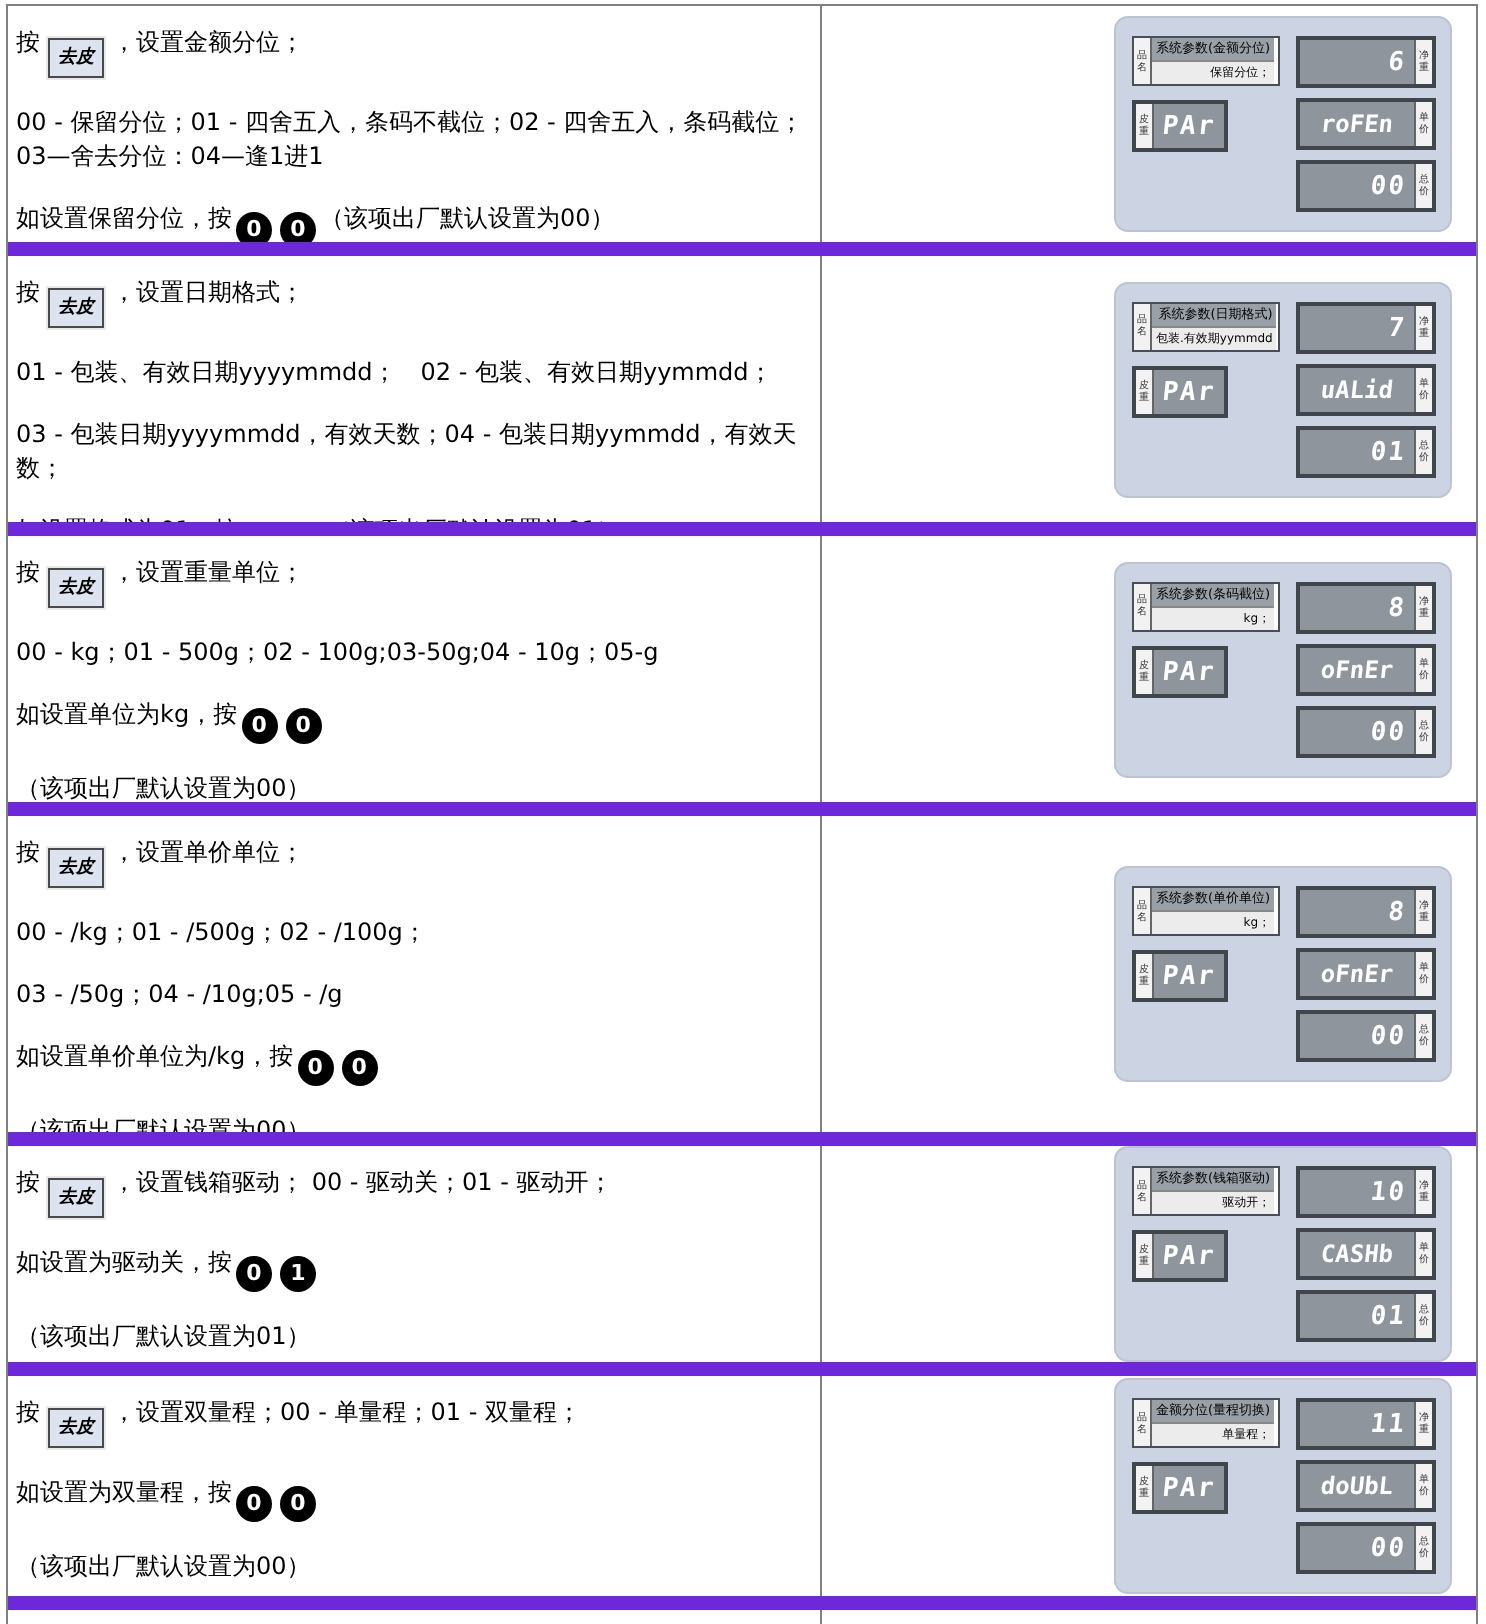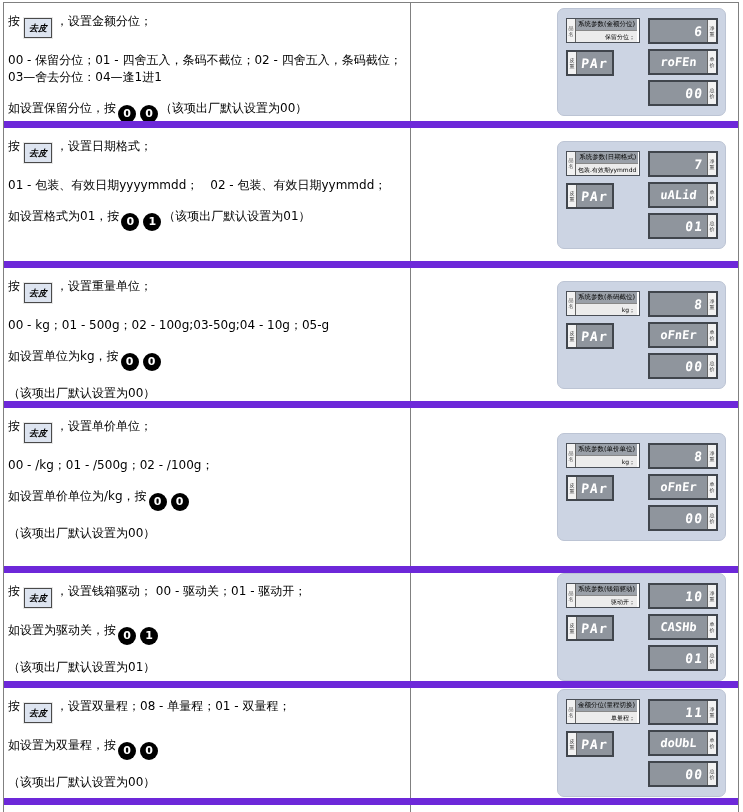--- a/index.html
+++ b/index.html
@@ -105,20 +105,21 @@
           </div>
         </div>
       </div>
     </div>
   </div>
 
   <div class="row">
     <div class="cell cell-left">
           <div class="line"><span class="seg-text">按</span><span class="tare-btn">去皮</span><span class="seg-text">，设置日期格式；</span></div>
           <div class="line"><span class="seg-text">01 - 包装、有效日期yyyymmdd；　02 - 包装、有效日期yymmdd；</span></div>
+          <div class="line"><span class="seg-text">03 - 包装日期yyyymmdd，有效天数；04 - 包装日期yymmdd，有效天数；</span></div>
           <div class="line"><span class="seg-text">如设置格式为01，按</span><span class="key-circle">0</span><span class="key-circle">1</span><span class="seg-text">（该项出厂默认设置为01）</span></div>
         </div>
     <div class="cell cell-right">
       <div class="panel">
         <div class="p-left">
           <div class="label-box">
             <div class="strip strip-l">
                   <span>品</span>
                   <span>名</span>
                 </div>
@@ -214,20 +215,21 @@
           </div>
         </div>
       </div>
     </div>
   </div>
 
   <div class="row">
     <div class="cell cell-left">
           <div class="line"><span class="seg-text">按</span><span class="tare-btn">去皮</span><span class="seg-text">，设置单价单位；</span></div>
           <div class="line"><span class="seg-text">00 - /kg；01 - /500g；02 - /100g；</span></div>
+          <div class="line"><span class="seg-text">03 - /50g；04 - /10g;05 - /g</span></div>
           <div class="line"><span class="seg-text">如设置单价单位为/kg，按</span><span class="key-circle">0</span><span class="key-circle">0</span></div>
           <div class="line"><span class="seg-text">（该项出厂默认设置为00）</span></div>
         </div>
     <div class="cell cell-right">
       <div class="panel">
         <div class="p-left">
           <div class="label-box">
             <div class="strip strip-l">
                   <span>品</span>
                   <span>名</span>
@@ -321,21 +323,21 @@
                   <span>价</span>
                 </div>
           </div>
         </div>
       </div>
     </div>
   </div>
 
   <div class="row">
     <div class="cell cell-left">
-          <div class="line"><span class="seg-text">按</span><span class="tare-btn">去皮</span><span class="seg-text">，设置双量程；08 - 单量程；01 - 双量程；</span></div>
+          <div class="line"><span class="seg-text">按</span><span class="tare-btn">去皮</span><span class="seg-text">，设置双量程；00 - 单量程；01 - 双量程；</span></div>
           <div class="line"><span class="seg-text">如设置为双量程，按</span><span class="key-circle">0</span><span class="key-circle">0</span></div>
           <div class="line"><span class="seg-text">（该项出厂默认设置为00）</span></div>
         </div>
     <div class="cell cell-right">
       <div class="panel">
         <div class="p-left">
           <div class="label-box">
             <div class="strip strip-l">
                   <span>品</span>
                   <span>名</span>

